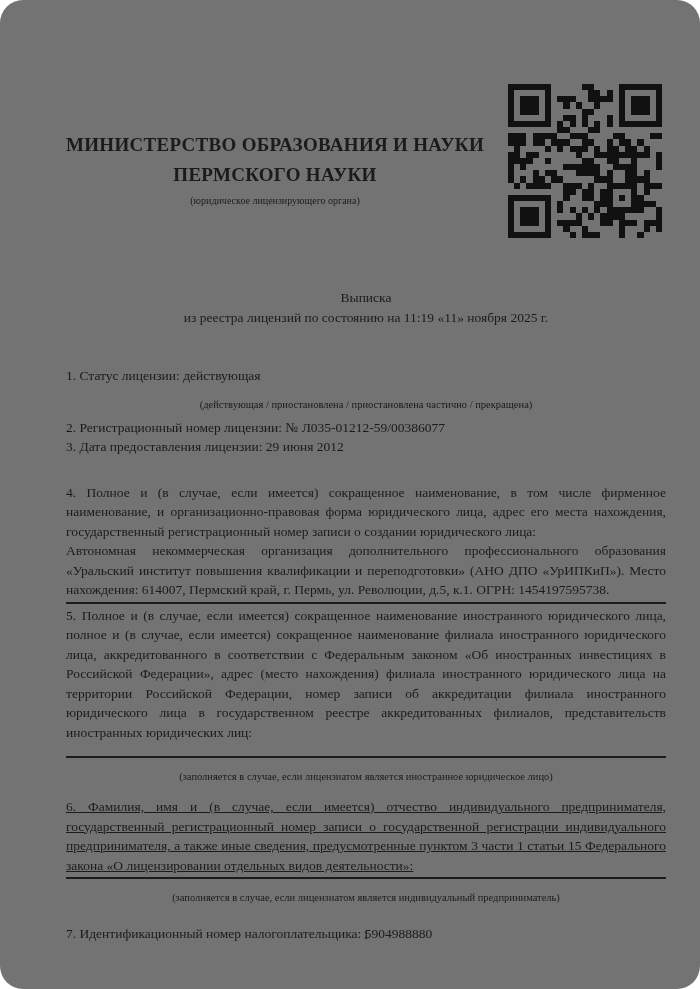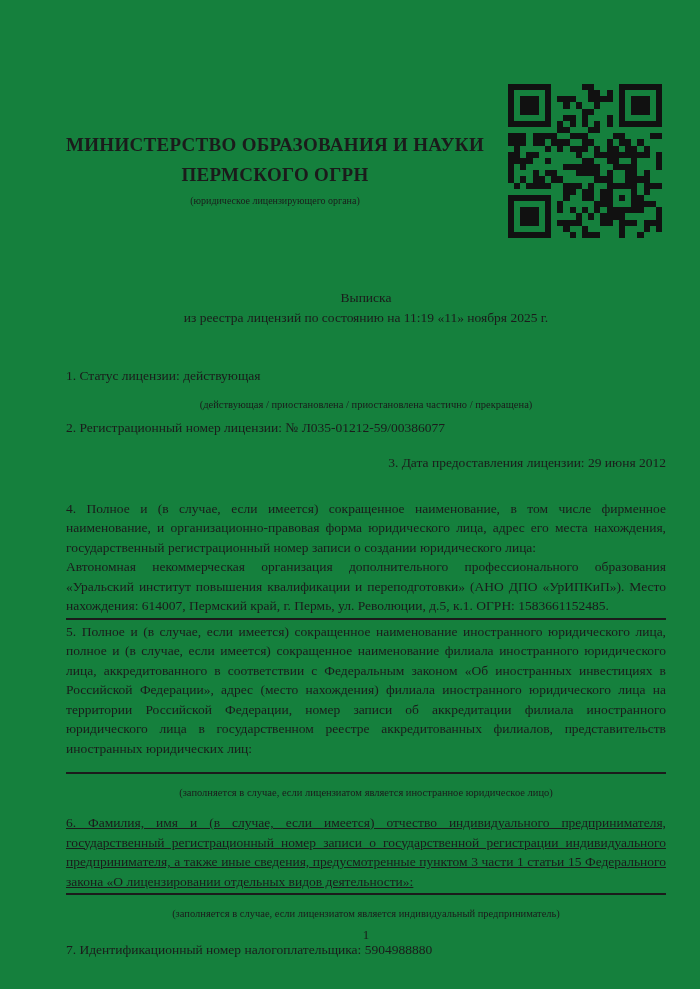--- a/index.html
+++ b/index.html
@@ -1,23 +1,24 @@
 <!DOCTYPE html>
 <html lang="ru"><head>
 <meta charset="utf-8">
 <style>
   html, body { margin: 0; padding: 0; background: #ffffff; }
   .page {
     position: relative;
     width: 700px;
     height: 989px;
-    background: #15803d;
+    background: #737373;
     overflow: hidden;
     font-family: "Liberation Serif", serif;
     color: #1b1b1b;
+    border-radius: 23px;
   }
   
   .ministry {
     position: absolute;
     left: 58px;
     top: 130px;
     width: 434px;
     text-align: center;
   }
   .ministry-line {
@@ -61,21 +62,21 @@
   }
   .note {
     text-align: center;
     font-size: 10.5px;
     line-height: 13px;
     margin-top: 12px;
   }
   .just { text-align: justify; }
   .rule { border-top: 2px solid #1b1b1b; height: 0; }
   .item-2 { margin-top: 7px; }
-  .item-3 { margin-top: 16px; text-align: right; }
+  .item-3 { margin-top: 0; }
   .para-4 { margin-top: 26px; }
   .rule-4 { margin-top: 2px; }
   .para-5 { margin-top: 2px; }
   .rule-5 { margin-top: 14px; }
   .para-6 { margin-top: 14px; text-decoration: underline; }
   .rule-6 { margin-top: 2px; }
   .item-7 { margin-top: 20px; }
   
   .page-number {
     position: absolute;
@@ -86,21 +87,21 @@
     font-size: 13px;
   }
 </style>
 </head>
 <body>
 
 <div class="page">
 
   <div class="ministry">
     <div class="ministry-line">МИНИСТЕРСТВО ОБРАЗОВАНИЯ И НАУКИ</div>
-    <div class="ministry-line">ПЕРМСКОГО ОГРН</div>
+    <div class="ministry-line">ПЕРМСКОГО НАУКИ</div>
     <div class="ministry-caption">(юридическое лицензирующего органа)</div>
   </div>
 
   <div class="qr-box">
     <svg viewBox="0 0 25 25" xmlns="http://www.w3.org/2000/svg" fill="#111111" aria-hidden="true">
         <rect x="0" y="0" width="1" height="1"></rect>
         <rect x="1" y="0" width="1" height="1"></rect>
         <rect x="2" y="0" width="1" height="1"></rect>
         <rect x="3" y="0" width="1" height="1"></rect>
         <rect x="4" y="0" width="1" height="1"></rect>
@@ -426,21 +427,21 @@
 
     <div class="item-1">1. Статус лицензии: действующая</div>
     <div class="note">(действующая / приостановлена / приостановлена частично / прекращена)</div>
 
     <div class="item-2">2. Регистрационный номер лицензии: № Л035-01212-59/00386077</div>
 
     <div class="item-3">3. Дата предоставления лицензии: 29 июня 2012</div>
 
     <div class="para-4">
       <div class="just">4. Полное и (в случае, если имеется) сокращенное наименование, в том числе фирменное наименование, и организационно-правовая форма юридического лица, адрес его места нахождения, государственный регистрационный номер записи о создании юридического лица:</div>
-      <div class="just">Автономная некоммерческая организация дополнительного профессионального образования «Уральский институт повышения квалификации и переподготовки» (АНО ДПО «УрИПКиП»). Место нахождения: 614007, Пермский край, г. Пермь, ул. Революции, д.5, к.1. ОГРН: 1583661152485.</div>
+      <div class="just">Автономная некоммерческая организация дополнительного профессионального образования «Уральский институт повышения квалификации и переподготовки» (АНО ДПО «УрИПКиП»). Место нахождения: 614007, Пермский край, г. Пермь, ул. Революции, д.5, к.1. ОГРН: 1454197595738.</div>
     </div>
     <div class="rule rule-4"></div>
 
     <div class="para-5 just">5. Полное и (в случае, если имеется) сокращенное наименование иностранного юридического лица, полное и (в случае, если имеется) сокращенное наименование филиала иностранного юридического лица, аккредитованного в соответствии с Федеральным законом «Об иностранных инвестициях в Российской Федерации», адрес (место нахождения) филиала иностранного юридического лица на территории Российской Федерации, номер записи об аккредитации филиала иностранного юридического лица в государственном реестре аккредитованных филиалов, представительств иностранных юридических лиц:</div>
     <div class="rule rule-5"></div>
     <div class="note">(заполняется в случае, если лицензиатом является иностранное юридическое лицо)</div>
 
     <div class="para-6 just">6. Фамилия, имя и (в случае, если имеется) отчество индивидуального предпринимателя, государственный регистрационный номер записи о государственной регистрации индивидуального предпринимателя, а также иные сведения, предусмотренные пунктом 3 части 1 статьи 15 Федерального закона «О лицензировании отдельных видов деятельности»:</div>
     <div class="rule rule-6"></div>
     <div class="note">(заполняется в случае, если лицензиатом является индивидуальный предприниматель)</div>

